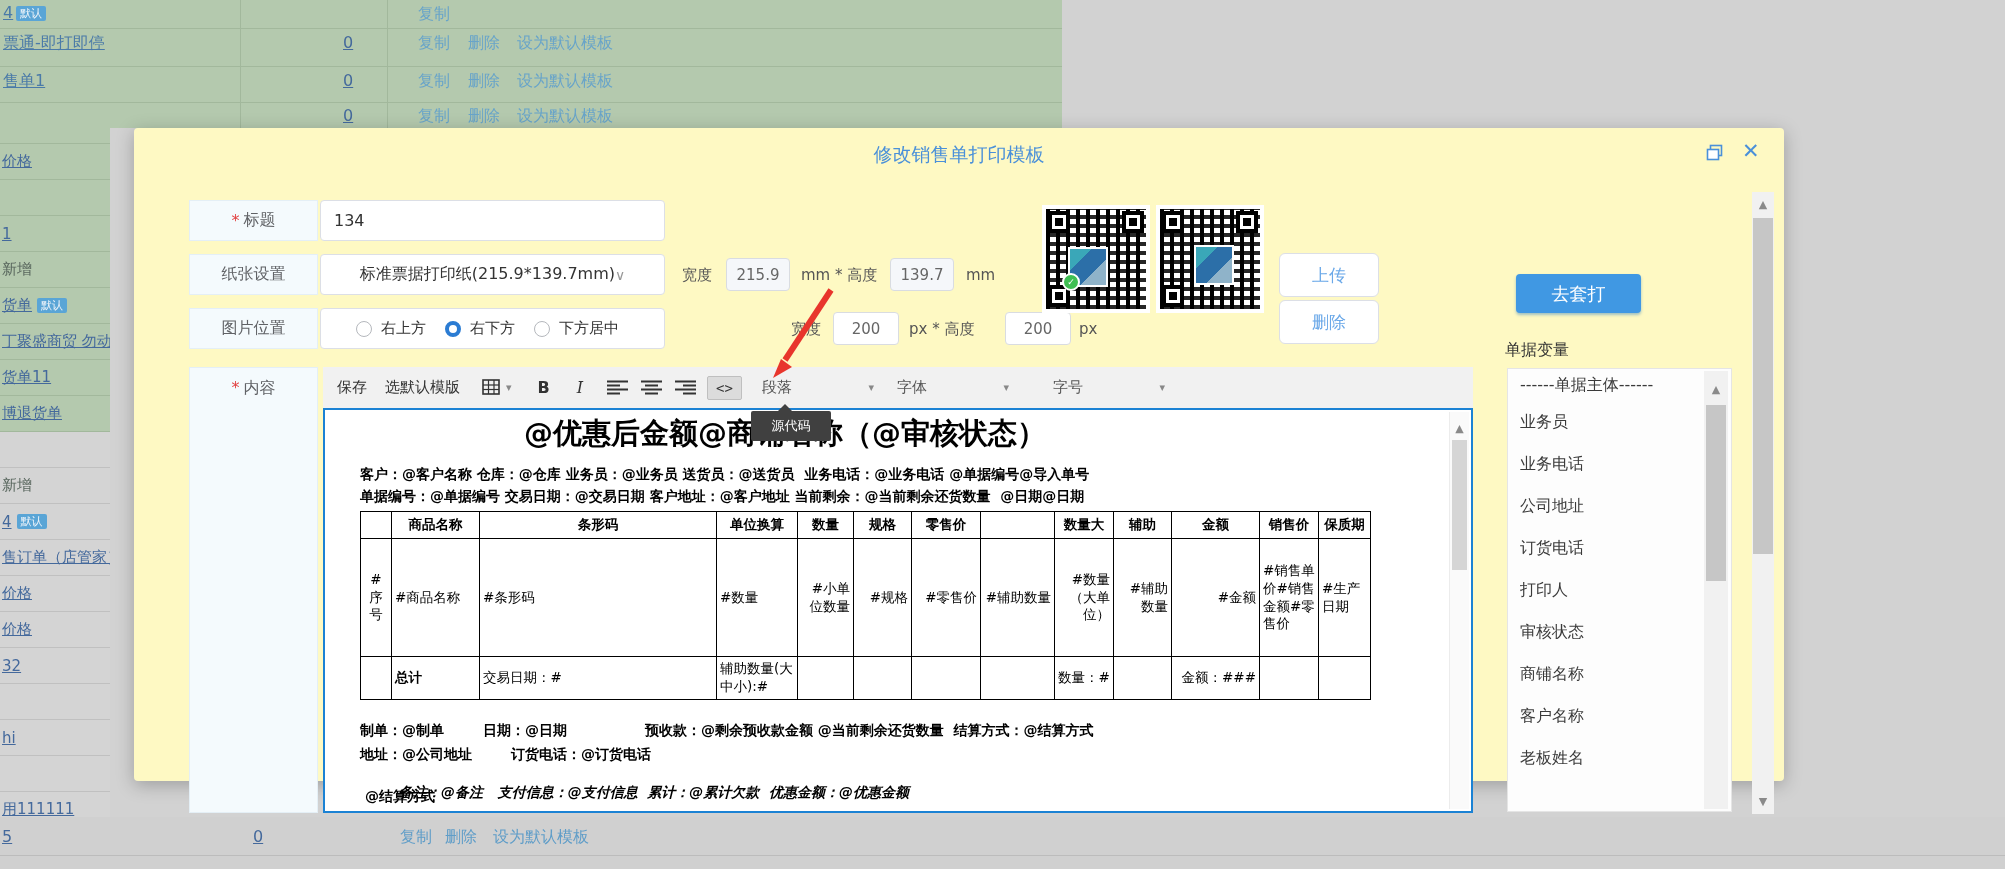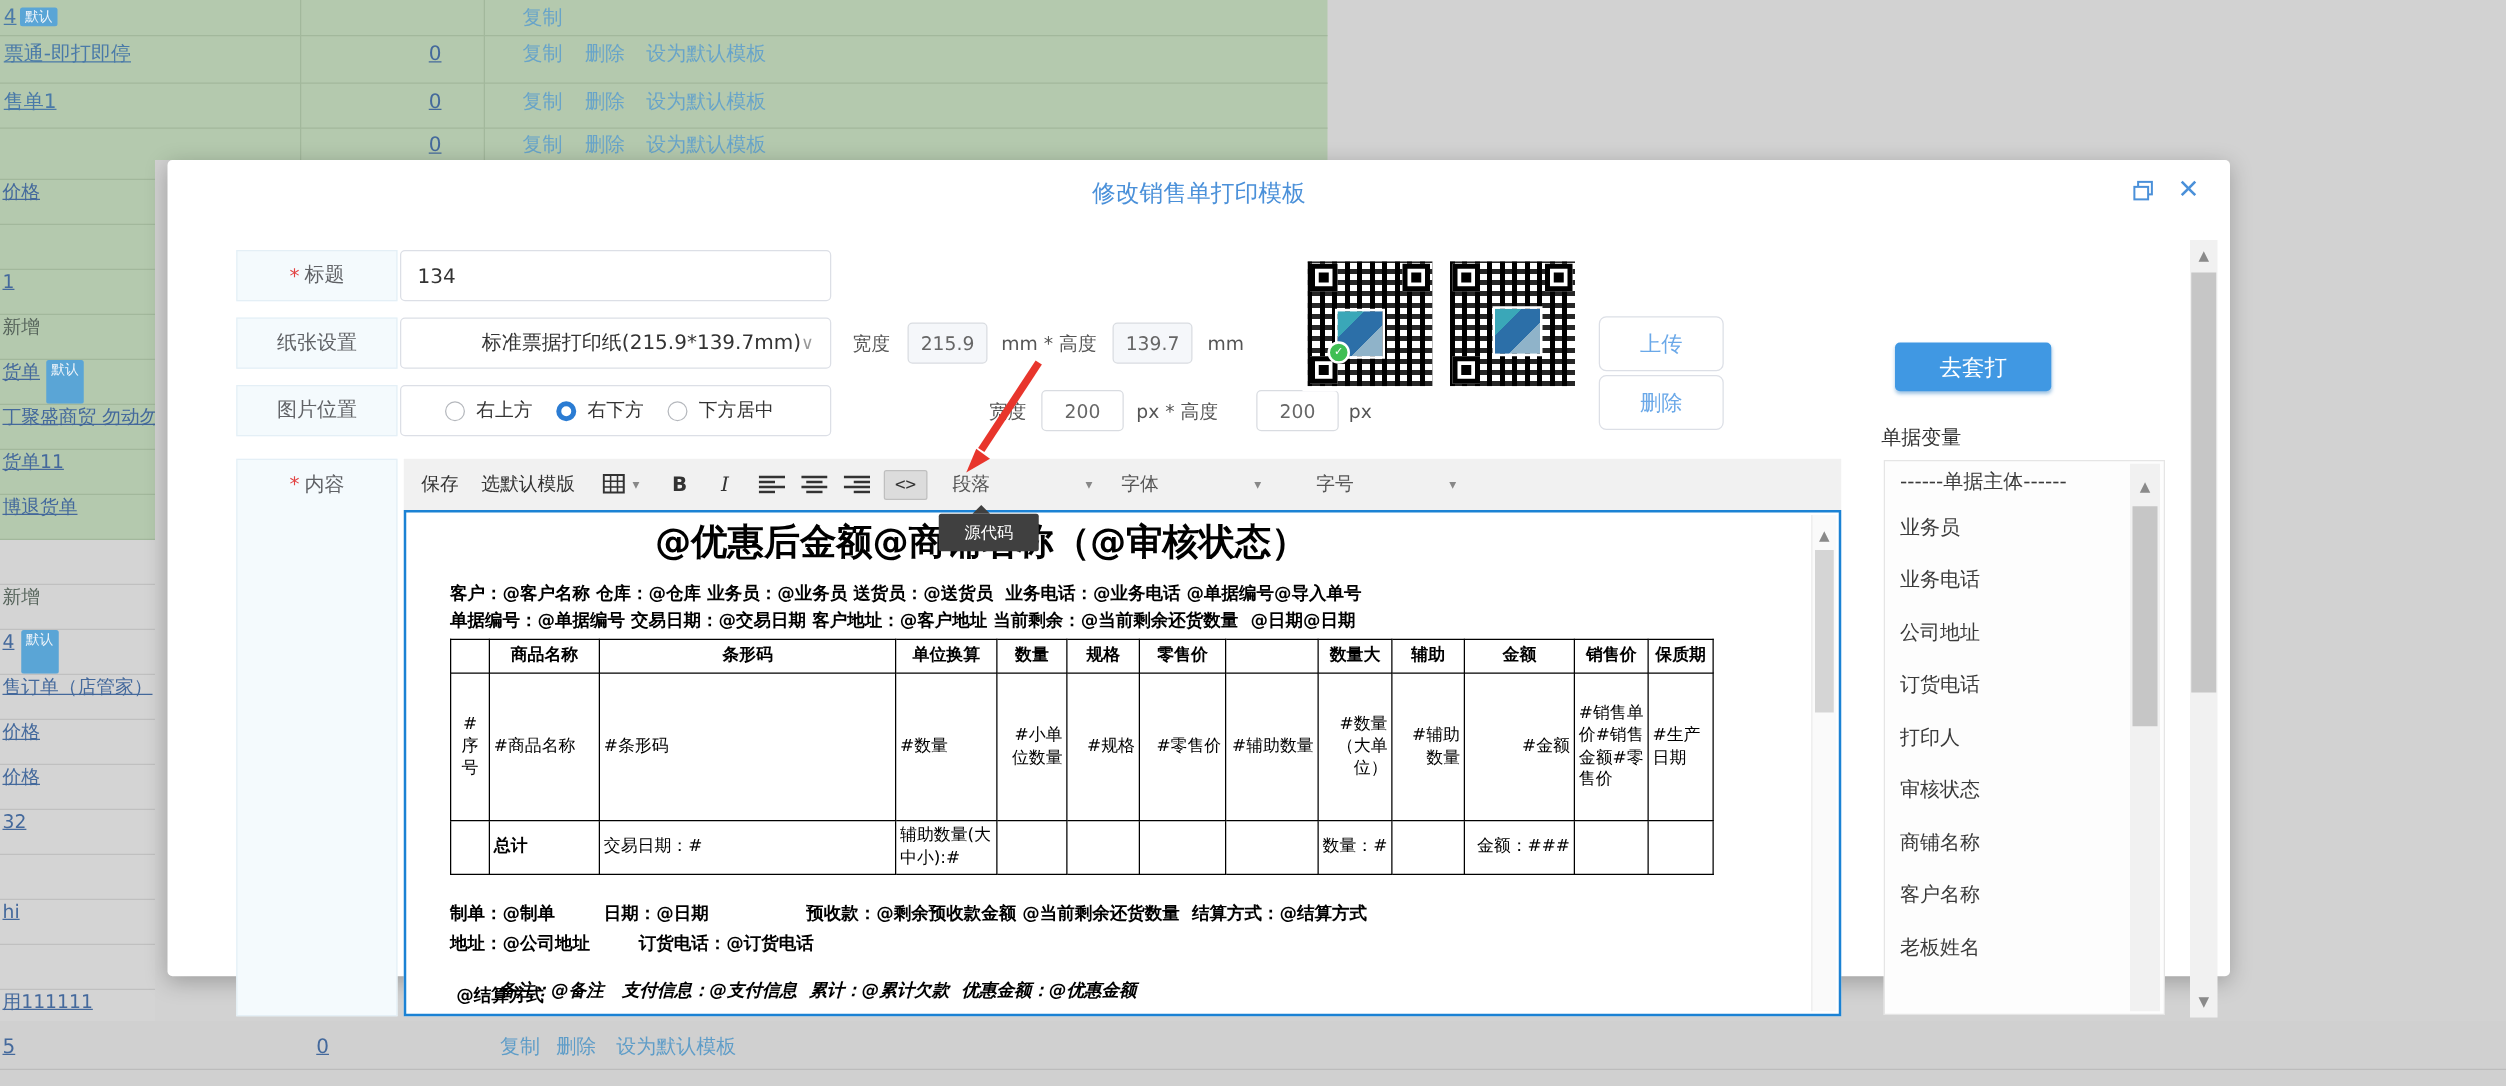--- a/index.html
+++ b/index.html
@@ -4,27 +4,27 @@
 <style>
   html,body{margin:0;padding:0;background:#d2d2d2;font-family:"DejaVu Sans","Liberation Sans",sans-serif;}
   #stage{position:relative;width:2005px;height:869px;overflow:hidden;background:#d2d2d2;}
   .abs{position:absolute;}
   
   .bg-green{background:#b4c9ae;}
   .bg-link{color:#4a7aa8;text-decoration:underline;font-size:16px;cursor:pointer;}
   .bg-action{color:#68a4c9;font-size:16px;cursor:pointer;margin-right:0;}
   .bg-count{color:#44699c;text-decoration:underline;font-size:16px;}
   .badge{display:inline-block;background:#5aa5d6;color:#eef4fa;font-size:11px;line-height:15px;padding:0 4px;border-radius:2px;vertical-align:2px;}
-  .lrow{width:124px;box-sizing:border-box;padding-left:2px;overflow:hidden;white-space:nowrap;display:flex;gap:5px;}
+  .lrow{width:110px;box-sizing:border-box;padding-left:2px;overflow:hidden;white-space:nowrap;display:flex;align-items:center;gap:5px;}
   .lrow.g{background:#b4c9ae;border-bottom:1px solid #a2b89c;}
   .lrow.w{background:#d4d4d4;border-bottom:1px solid #c0c0c0;}
   .lrow .txt{color:#57655c;font-size:15px;}
   .lrow .lnk{color:#44699c;text-decoration:underline;font-size:15px;cursor:pointer;}
   
-  #modal{left:134px;top:128px;width:1650px;height:653px;background:#ffffff;border-radius:4px;box-shadow:0 4px 18px rgba(0,0,0,.25);}
+  #modal{left:134px;top:128px;width:1650px;height:653px;background:#fef9c3;border-radius:4px;box-shadow:0 4px 18px rgba(0,0,0,.25);}
   .m-title{width:100%;text-align:center;color:#4a90d9;font-size:19px;}
   .win-ico{color:#4a90d9;cursor:pointer;}
   .label-cell{background:#f4fafd;border:1px solid #e4eff6;box-sizing:border-box;color:#606266;font-size:16px;display:flex;align-items:center;justify-content:center;}
   .req{color:#e24242;margin-right:4px;}
   .inp{box-sizing:border-box;border:1px solid #dcdfe6;border-radius:4px;font-size:16px;color:#333;padding:0 13px;background:#fff;font-family:inherit;}
   .numbox{box-sizing:border-box;border:1px solid #d9dce1;border-radius:4px;background:#f5f7fa;color:#666;font-size:15px;text-align:center;font-family:inherit;}
   .dimlab{color:#555;font-size:15px;}
   .sel-chevron{color:#999;font-size:14px;}
   .radio{width:16px;height:16px;border-radius:50%;border:1px solid #b5b8bd;box-sizing:border-box;background:#fff;display:inline-block;}
   .radio.on{border:4px solid #2b7cd3;}
@@ -181,21 +181,21 @@
 
     <div class="abs label-cell" style="left:55px;top:72px;width:129px;height:41px;">
       <span class="req">*</span>
       <span>标题</span>
     </div>
     <input class="abs inp" style="left: 186px; top: 72px; width: 345px; height: 41px;" value="134">
 
     <div class="abs label-cell" style="left:55px;top:126px;width:129px;height:41px;">
       <span>纸张设置</span>
     </div>
-    <div class="abs inp" style="left:186px;top:126px;width:345px;height:41px;display:flex;align-items:center;justify-content:flex-end;cursor:pointer;">
+    <div class="abs inp" style="left:186px;top:126px;width:345px;height:41px;display:flex;align-items:center;justify-content:center;cursor:pointer;">
       <span>标准票据打印纸(215.9*139.7mm)</span>
       <span class="sel-chevron">∨</span>
     </div>
     <span class="abs dimlab" style="left:548px;top:138px;">宽度</span>
     <input class="abs numbox" style="left: 592px; top: 130px; width: 64px; height: 33px;" value="215.9">
     <span class="abs dimlab" style="left:631px;top:138px;margin-left:36px;">mm * 高度</span>
     <input class="abs numbox" style="left: 756px; top: 130px; width: 64px; height: 33px;" value="139.7">
     <span class="abs dimlab" style="left:832px;top:138px;">mm</span>
 
     <div class="abs label-cell" style="left:55px;top:180px;width:129px;height:41px;">

